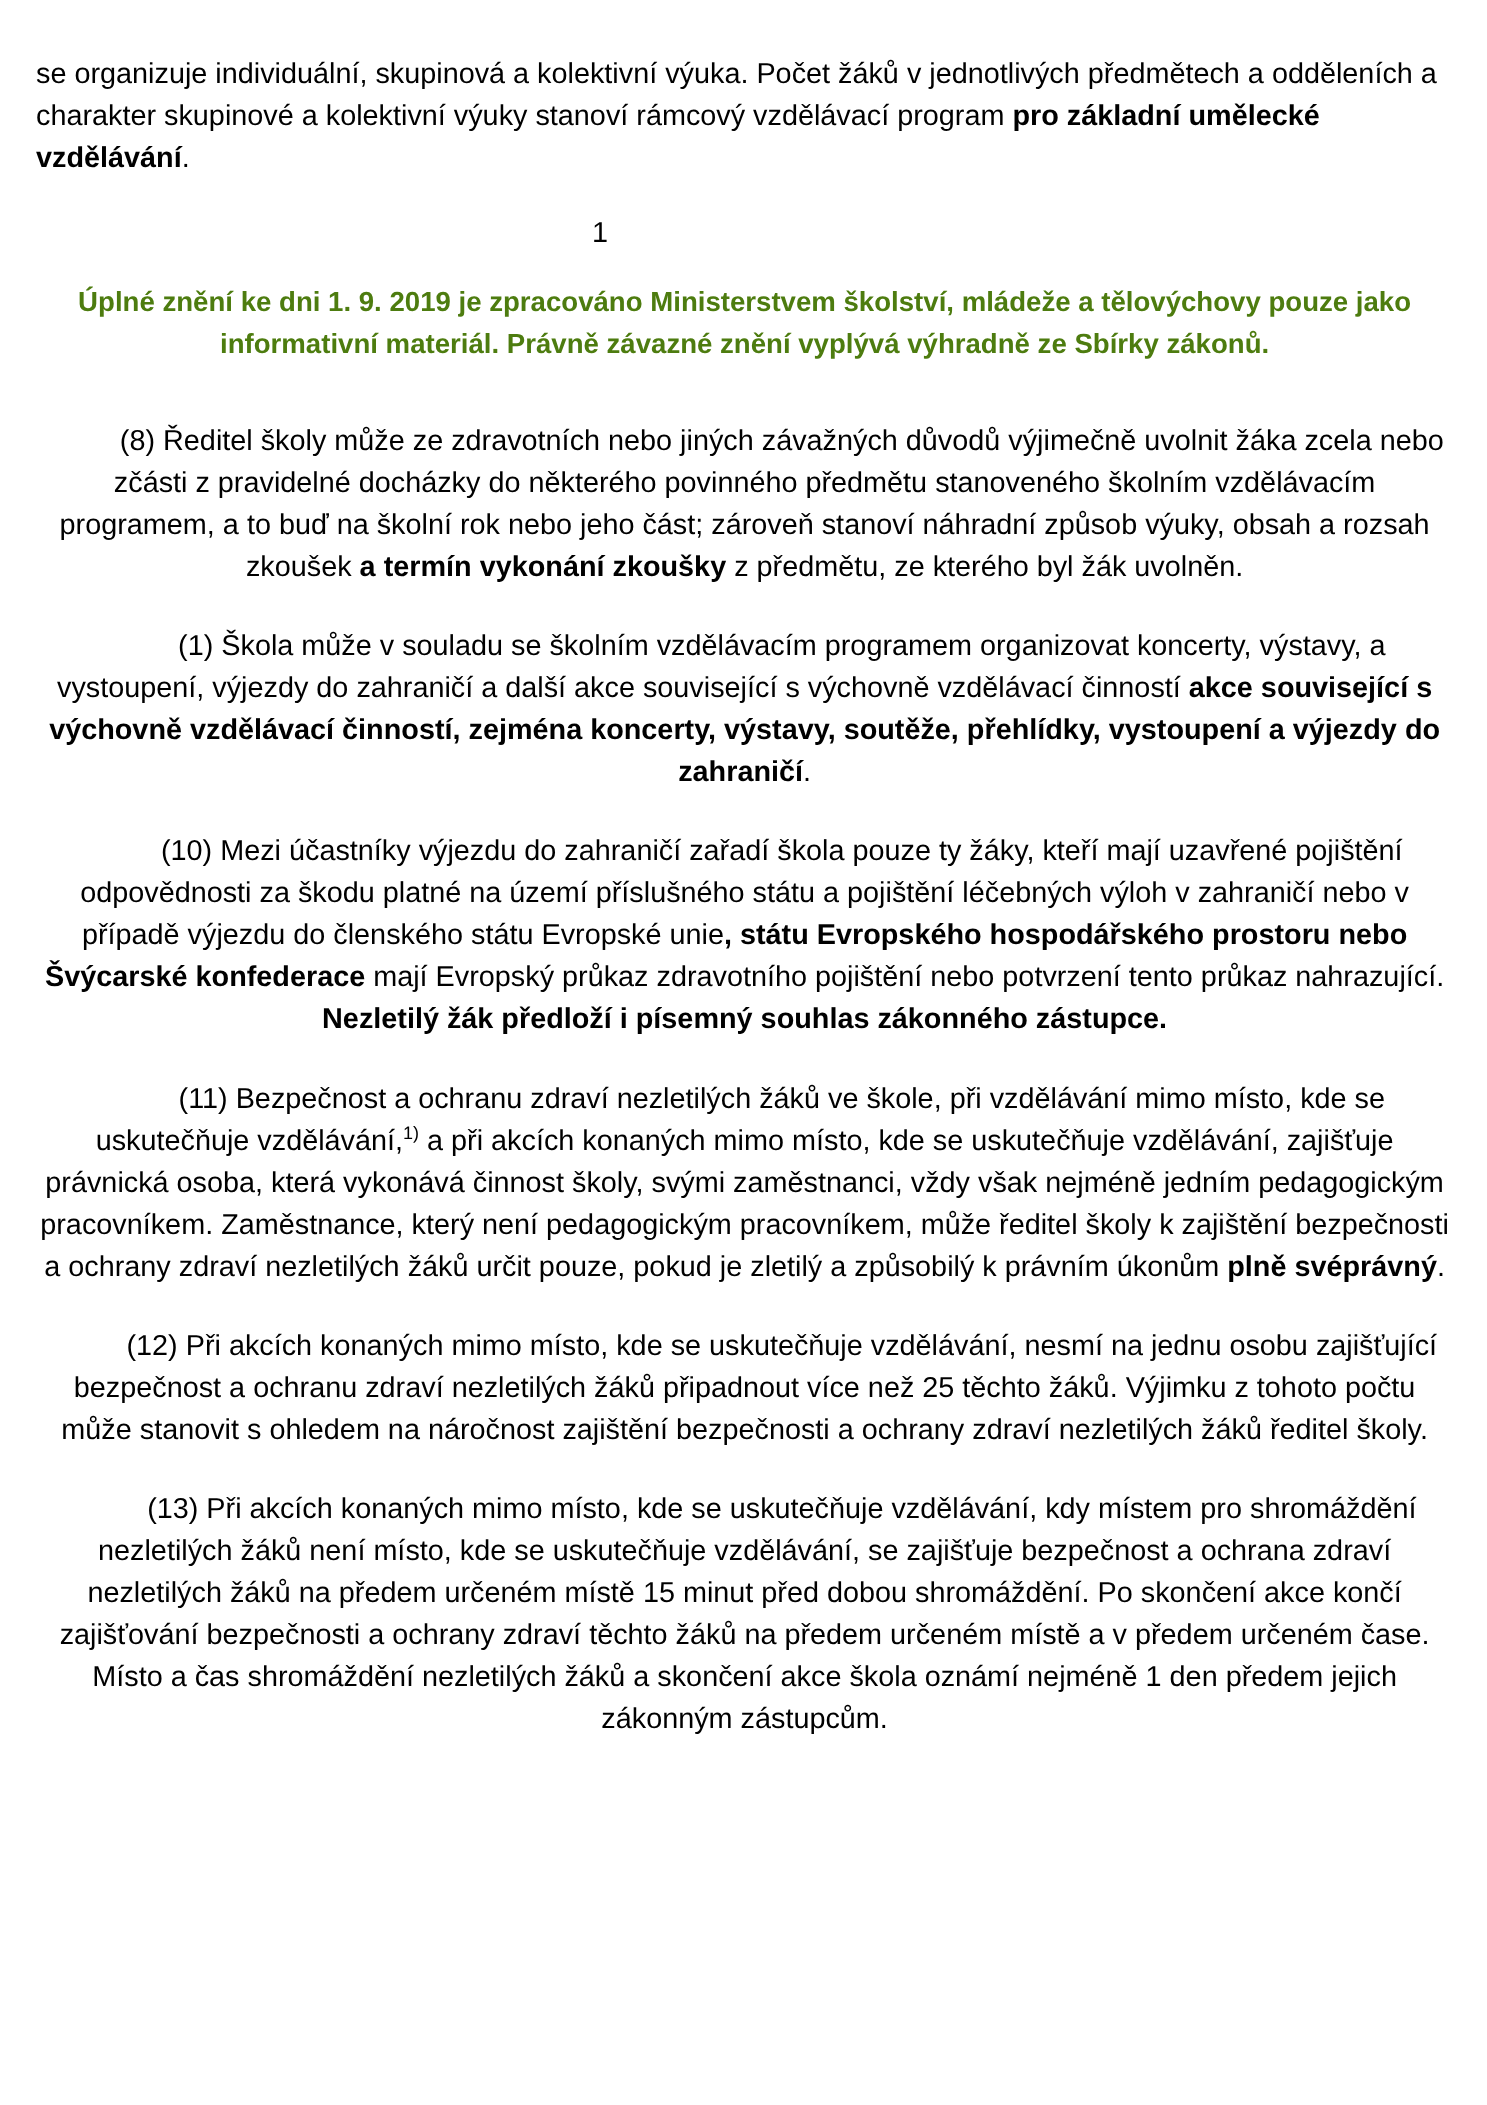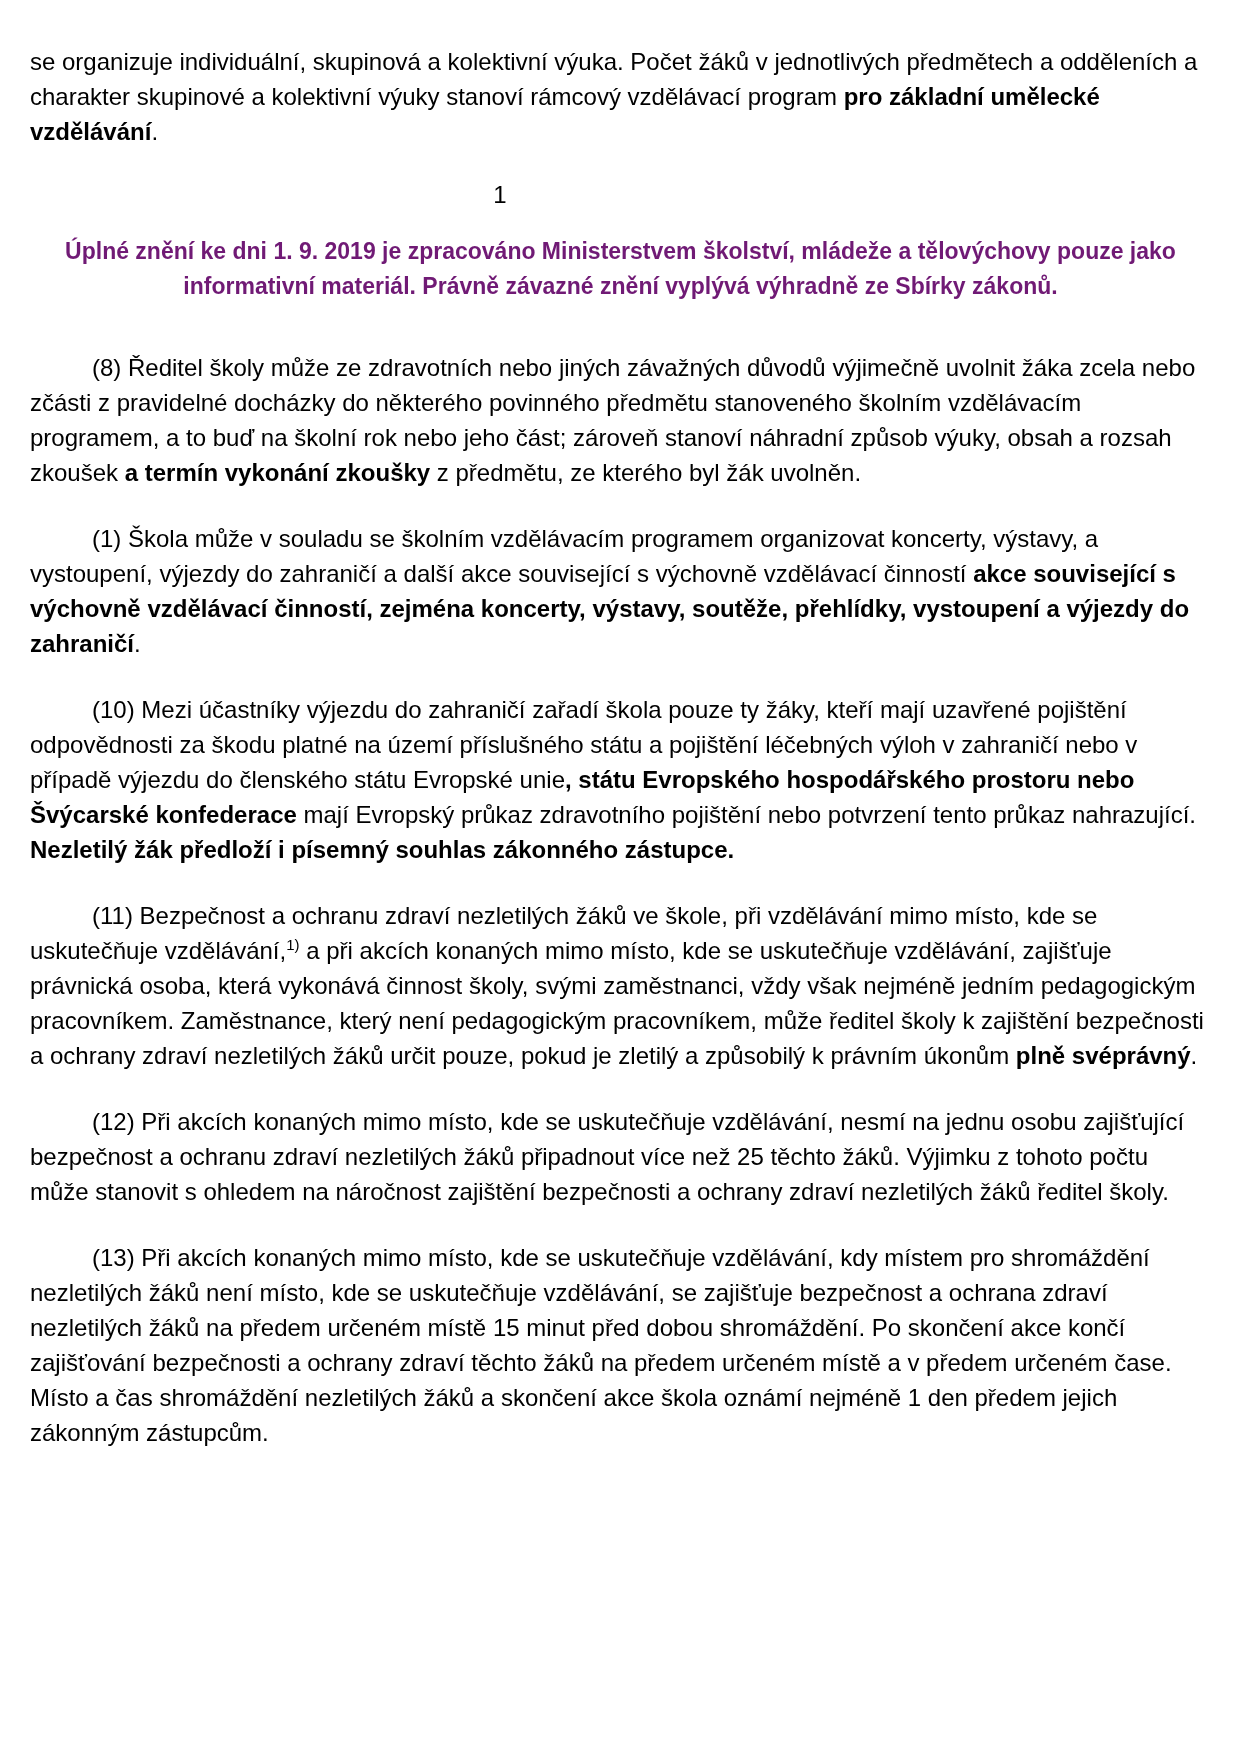--- a/index.html
+++ b/index.html
@@ -31,20 +31,21 @@
   .disclaimer{
     margin-top:22px;
     text-align:center;
     font-weight:bold;
     color:#ee0000;
     font-size:23px;
   }
   .para{
     margin-top:31px;
     text-indent:62px;
+    text-align:center;
   }
   .para-first{margin-top:46px;}
   sup{
     font-size:15px;
     line-height:0;
     vertical-align:super;
   }
   .section-symbol{margin-top:26px;}
   .section-title{
     margin-top:36px;
@@ -54,21 +55,21 @@
 </head>
 <body>
 
 <div class="page">
   <div class="content">
 
     <p class="intro"><span>se organizuje individuální, skupinová a kolektivní výuka. Počet žáků v jednotlivých předmětech a odděleních a charakter skupinové a kolektivní výuky stanoví rámcový vzdělávací program </span><b>pro základní umělecké vzdělávání</b><span>.</span></p>
 
     <div class="narrow-center pagenum">1</div>
 
-    <p class="disclaimer" style="color: #701a75;">Úplné znění ke dni 1. 9. 2019 je zpracováno Ministerstvem školství, mládeže a tělovýchovy pouze jako informativní materiál. Právně závazné znění vyplývá výhradně ze Sbírky zákonů.</p>
+    <p class="disclaimer" style="color: #4d7c0f;">Úplné znění ke dni 1. 9. 2019 je zpracováno Ministerstvem školství, mládeže a tělovýchovy pouze jako informativní materiál. Právně závazné znění vyplývá výhradně ze Sbírky zákonů.</p>
 
     <p class="para para-first"><span>(8) Ředitel školy může ze zdravotních nebo jiných závažných důvodů výjimečně uvolnit žáka zcela nebo zčásti z pravidelné docházky do některého povinného předmětu stanoveného školním vzdělávacím programem, a to buď na školní rok nebo jeho část; zároveň stanoví náhradní způsob výuky, obsah a rozsah zkoušek </span><b>a termín vykonání zkoušky</b><span> z předmětu, ze kterého byl žák uvolněn.</span></p>
 
     <p class="para"><span>(1) Škola může v souladu se školním vzdělávacím programem organizovat koncerty, výstavy, a vystoupení, výjezdy do zahraničí a další akce související s výchovně vzdělávací činností </span><b>akce související s výchovně vzdělávací činností, zejména koncerty, výstavy, soutěže, přehlídky, vystoupení a výjezdy do zahraničí</b><span>.</span></p>
 
     <p class="para"><span>(10) Mezi účastníky výjezdu do zahraničí zařadí škola pouze ty žáky, kteří mají uzavřené pojištění odpovědnosti za škodu platné na území příslušného státu a pojištění léčebných výloh v zahraničí nebo v případě výjezdu do členského státu Evropské unie</span><b>, státu Evropského hospodářského prostoru nebo Švýcarské konfederace</b><span> mají Evropský průkaz zdravotního pojištění nebo potvrzení tento průkaz nahrazující. </span><b>Nezletilý žák předloží i písemný souhlas zákonného zástupce.</b></p>
 
     <p class="para"><span>(11) Bezpečnost a ochranu zdraví nezletilých žáků ve škole, při vzdělávání mimo místo, kde se uskutečňuje vzdělávání,</span><sup>1)</sup><span> a při akcích konaných mimo místo, kde se uskutečňuje vzdělávání, zajišťuje právnická osoba, která vykonává činnost školy, svými zaměstnanci, vždy však nejméně jedním pedagogickým pracovníkem. Zaměstnance, který není pedagogickým pracovníkem, může ředitel školy k zajištění bezpečnosti a ochrany zdraví nezletilých žáků určit pouze, pokud je zletilý a způsobilý k právním úkonům </span><b>plně svéprávný</b><span>.</span></p>
 
     <p class="para">(12) Při akcích konaných mimo místo, kde se uskutečňuje vzdělávání, nesmí na jednu osobu zajišťující bezpečnost a ochranu zdraví nezletilých žáků připadnout více než 25 těchto žáků. Výjimku z tohoto počtu může stanovit s ohledem na náročnost zajištění bezpečnosti a ochrany zdraví nezletilých žáků ředitel školy.</p>

